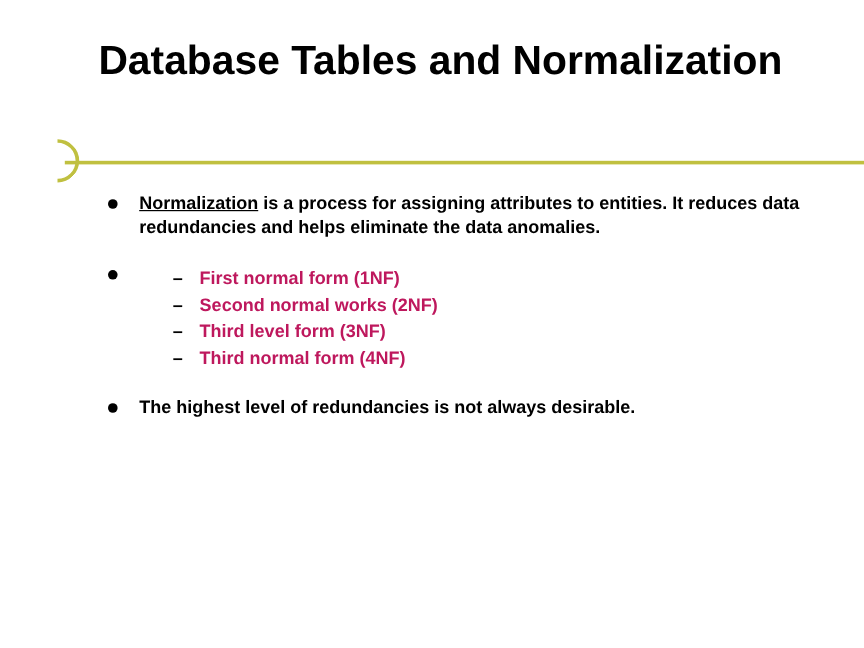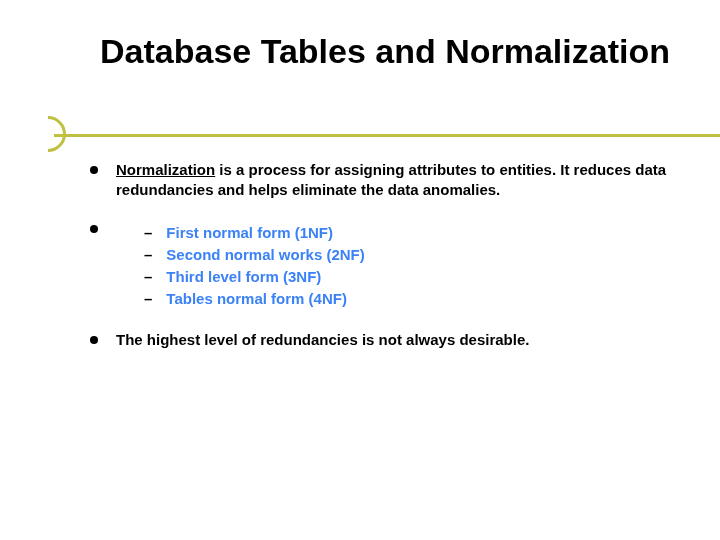--- a/index.html
+++ b/index.html
@@ -9,21 +9,20 @@
     background: #ffffff;
     font-family: Verdana, Geneva, sans-serif;
     position: relative;
     overflow: hidden;
   }
   .title-block {
     position: absolute;
     top: 32px;
     left: 82px;
     right: 32px;
-    text-align: center;
   }
   .title {
     font-family: Arial, Helvetica, sans-serif;
     font-size: 34px;
     font-weight: bold;
     color: #000;
     line-height: 1.12;
   }
   .underline-wrap {
     position: absolute;
@@ -93,21 +92,21 @@
     font-size: 15px;
     font-weight: bold;
     color: #000;
     margin-right: 14px;
     flex: 0 0 auto;
     line-height: 1.35;
   }
   .sub-text {
     font-size: 15px;
     font-weight: bold;
-    color: #3b82f6;
+    color: #be185d;
     line-height: 1.35;
   }
   .underlined { text-decoration: underline; }
 </style>
 </head>
 <body>
 
 <div class="title-block">
   <div class="title">Database Tables and Normalization</div>
 </div>
@@ -137,21 +136,21 @@
         <div class="sub-row">
           <span class="dash">–</span>
           <span class="sub-text">Second normal works (2NF)</span>
         </div>
         <div class="sub-row">
           <span class="dash">–</span>
           <span class="sub-text">Third level form (3NF)</span>
         </div>
         <div class="sub-row">
           <span class="dash">–</span>
-          <span class="sub-text">Tables normal form (4NF)</span>
+          <span class="sub-text">Third normal form (4NF)</span>
         </div>
       </div>
     </div>
   </div>
 
   <div class="bullet-row">
     <div class="disc"></div>
     <div class="bullet-text">The highest level of redundancies is not always desirable.</div>
   </div>
 

